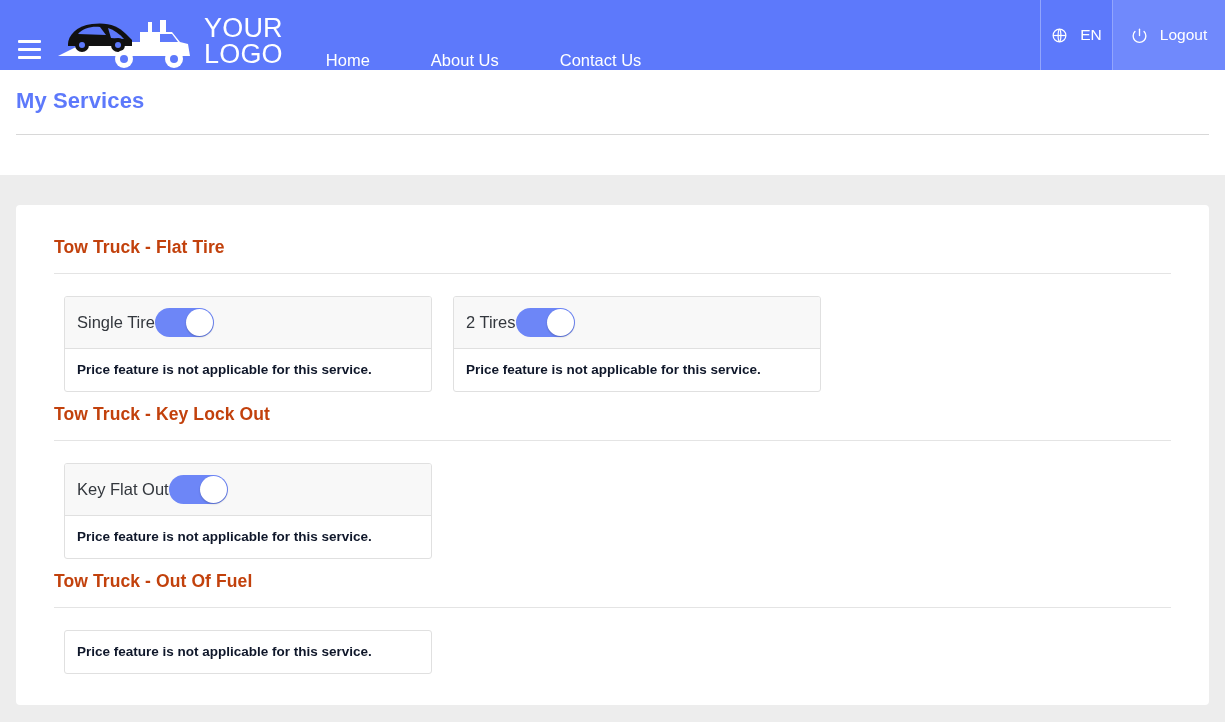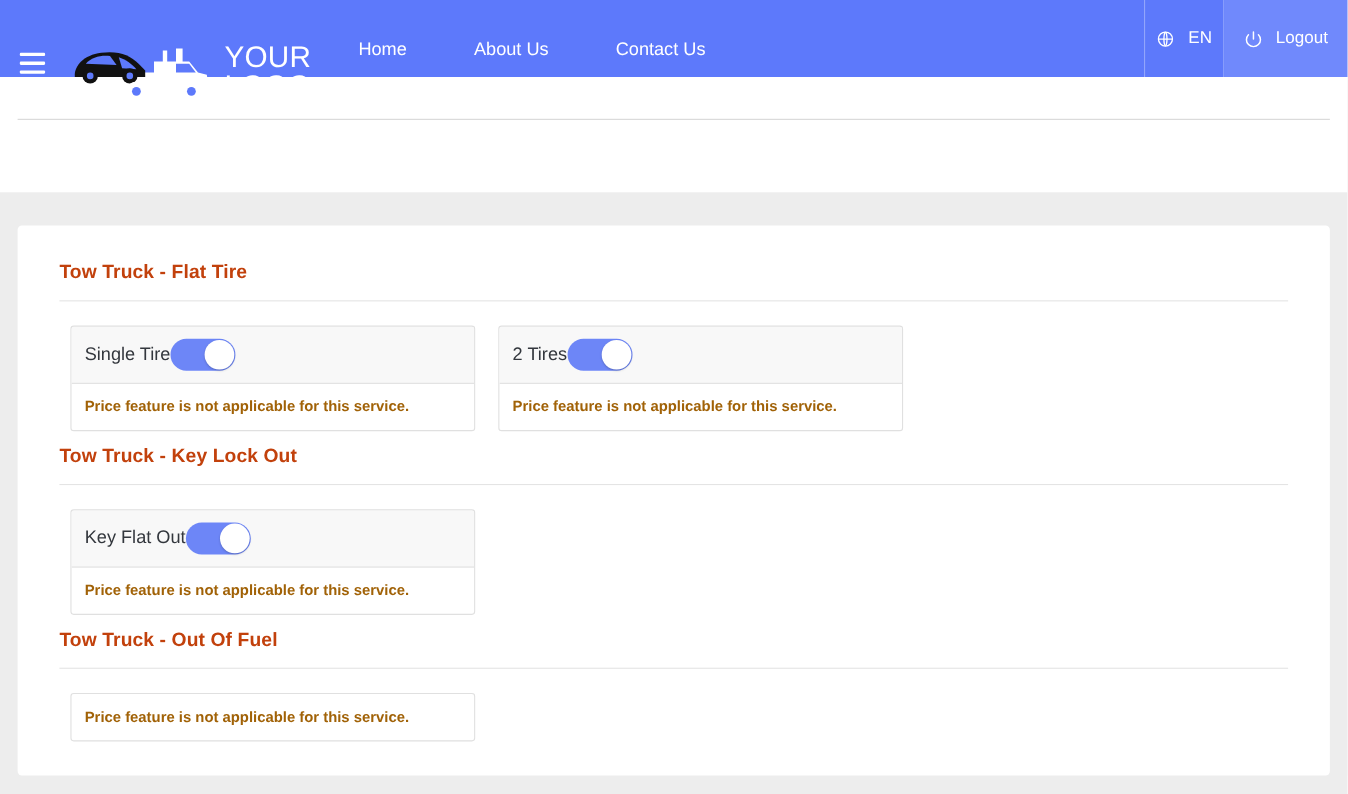--- a/index.html
+++ b/index.html
@@ -21,21 +21,21 @@
   .navbar {
     position: relative;
     height: 70px;
     background: #5d79fb;
     display: flex;
     align-items: stretch;
   }
 
   .nav-left {
     display: flex;
-    align-items: flex-start;
+    align-items: flex-end;
     padding-left: 8px;
     margin-top: 36px;
   }
 
   .hamburger {
     width: 42px;
     height: 42px;
     display: flex;
     flex-direction: column;
     justify-content: center;
@@ -208,21 +208,21 @@
     height: 27px;
     border-radius: 50%;
     background: #ffffff;
     box-shadow: 0 1px 2px rgba(0,0,0,0.22);
   }
 
   .svc-card-body {
     padding: 13px 12px 14px 12px;
     font-size: 13.5px;
     font-weight: 700;
-    color: #a16207;
+    color: #0f172a;
   }
 </style>
 </head>
 <body>
 
 <div class="navbar">
 
   <div class="nav-left">
 
     <div class="hamburger">
@@ -280,20 +280,21 @@
       <svg class="nav-icon" viewBox="0 0 24 24" fill="none" stroke="#ffffff" stroke-width="1.9" stroke-linecap="round">
         <path d="M12 3v9"></path>
         <path d="M18.4 6.4a9 9 0 1 1-12.8 0"></path>
       </svg>
       <span>Logout</span>
     </div>
   </div>
 </div>
 
 <div class="title-band">
+  <div class="page-title">My Services</div>
   <div class="title-rule"></div>
 </div>
 
 <div class="content">
   <div class="panel">
     <div id="groups">
         <div class="service-group">
           <div class="group-title">Tow Truck - Flat Tire</div>
           <div class="group-rule"></div>
           <div class="card-row">

